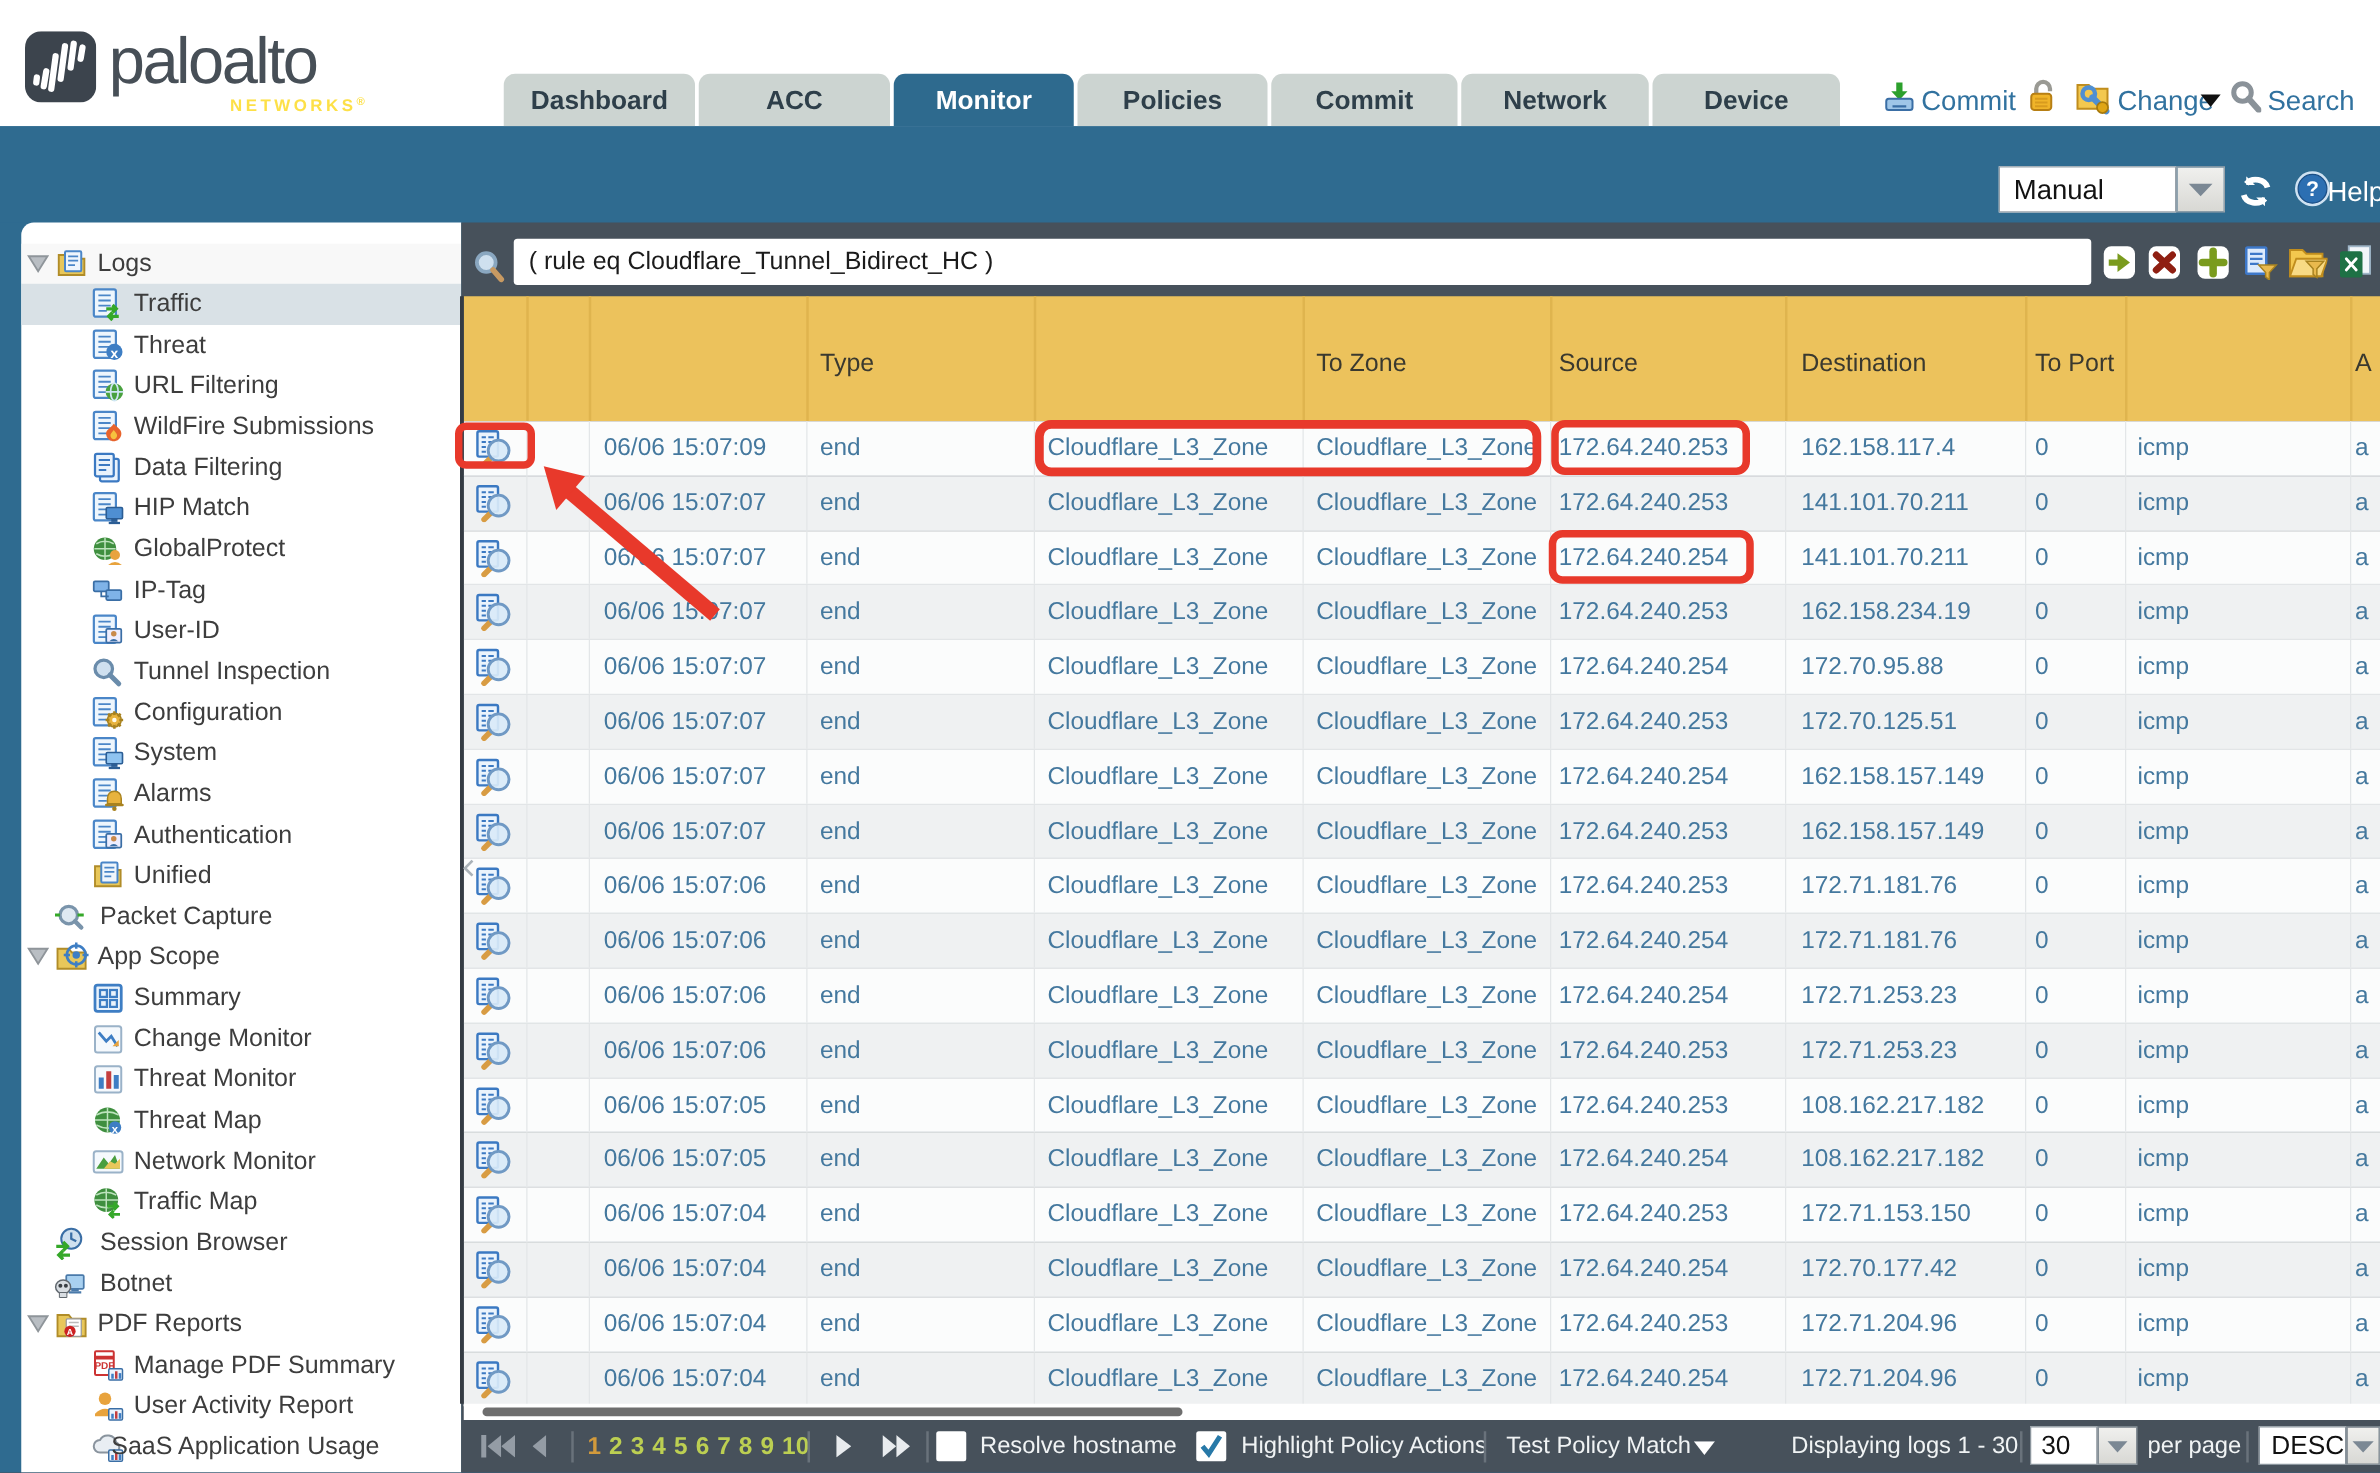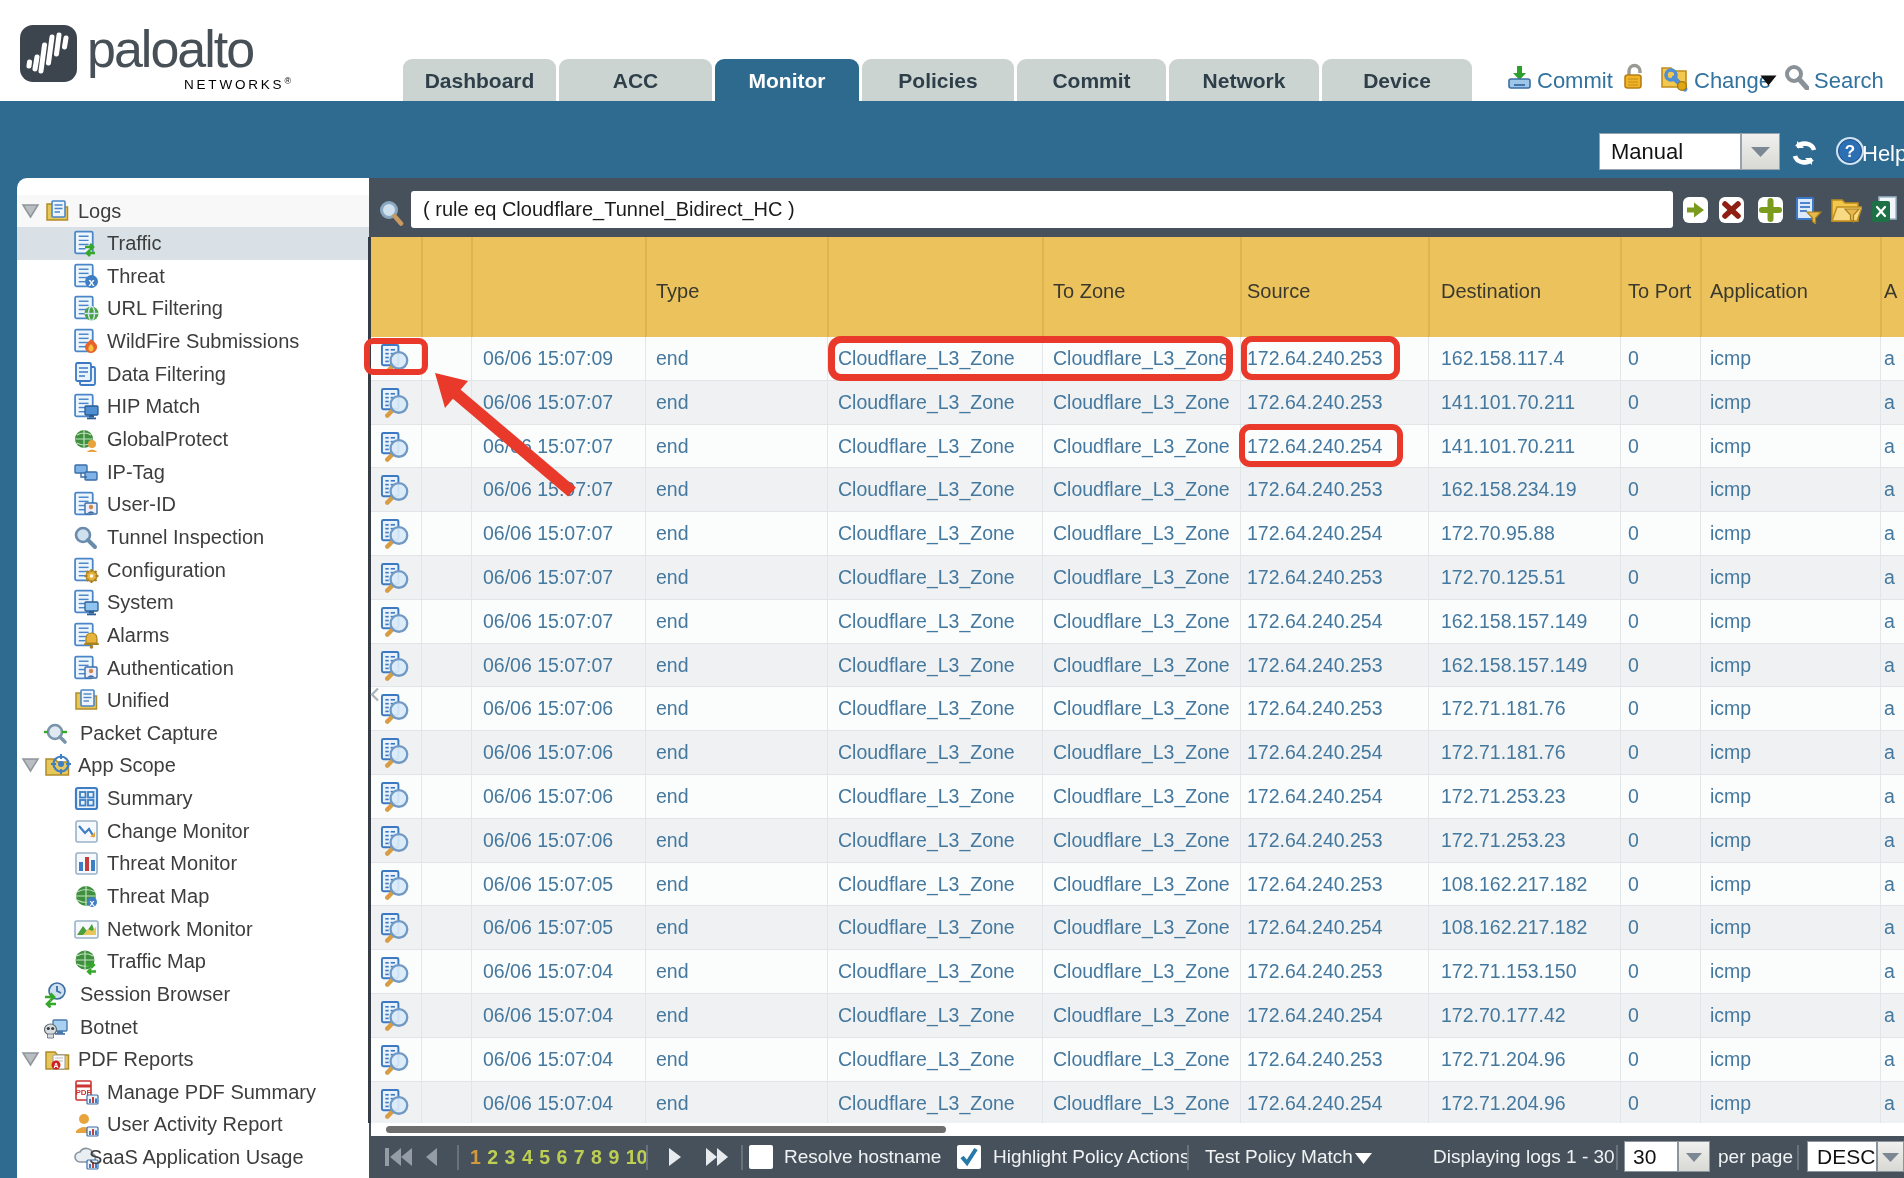--- a/index.html
+++ b/index.html
@@ -255,21 +255,21 @@
 <g stroke="#fff" stroke-width="5" stroke-linecap="round">
 <line x1="9.5" y1="37" x2="9" y2="41"></line>
 <line x1="17" y1="32" x2="15" y2="44"></line>
 <line x1="24.5" y1="20" x2="21" y2="46"></line>
 <line x1="32" y1="12" x2="28.5" y2="38"></line>
 <line x1="39" y1="10" x2="36.5" y2="29"></line>
 <line x1="46" y1="13" x2="44.5" y2="22"></line>
 </g>
   </svg>
 <div class="abs" style="left:87px;top:19px;font-size:52px;color:#474f57;letter-spacing:-2px">paloalto</div>
-<div class="abs" style="left:184px;top:76px;font-size:13.5px;color:#000000;letter-spacing:2.8px;font-weight:normal">NETWORKS<span style="font-size:9px;vertical-align:5px;letter-spacing:0">®</span></div>
+<div class="abs" style="left:184px;top:76px;font-size:13.5px;color:#fde047;letter-spacing:2.8px;font-weight:bold">NETWORKS<span style="font-size:9px;vertical-align:5px;letter-spacing:0">®</span></div>
 <div class="tab" style="left:403px;width:153px">Dashboard</div>
 <div class="tab" style="left:559px;width:153px">ACC</div>
 <div class="tab active" style="left:715px;width:144px">Monitor</div>
 <div class="tab" style="left:862px;width:152px">Policies</div>
 <div class="tab" style="left:1017px;width:149px">Commit</div>
 <div class="tab" style="left:1169px;width:150px">Network</div>
 <div class="tab" style="left:1322px;width:150px">Device</div>
 <svg class="abs" style="left:1506px;top:64px" width="27" height="27" viewBox="0 0 27 27">
 <path d="M13.5 2 v10" stroke="#2ca02c" stroke-width="5"></path>
 <path d="M7 9 L13.5 16 L20 9 Z" fill="#2ca02c"></path>
@@ -503,21 +503,20 @@
 <div class="hsep" style="left:869px"></div>
 <div class="hsep" style="left:1057px"></div>
 <div class="hsep" style="left:1249px"></div>
 <div class="hsep" style="left:1329px"></div>
 <div class="hsep" style="left:1509px"></div>
 <div class="hlbl" style="left:285px">Type</div>
 <div class="hlbl" style="left:682px">To Zone</div>
 <div class="hlbl" style="left:876px">Source</div>
 <div class="hlbl" style="left:1070px">Destination</div>
 <div class="hlbl" style="left:1257px">To Port</div>
-<div class="hlbl" style="left:1339px">Application</div>
 <div class="hlbl" style="left:1513px">A</div>
     </div>
 <div class="abs" style="left:2px;top:159.0px;width:1533px;height:43.8px;background:#fbfcfc;border-bottom:1px solid #e2e5e7">
       <div class="vln" style="left:50px"></div>
 <div class="vln" style="left:100px"></div>
 <div class="vln" style="left:274px"></div>
 <div class="vln" style="left:456px"></div>
 <div class="vln" style="left:671px"></div>
 <div class="vln" style="left:869px"></div>
 <div class="vln" style="left:1057px"></div>

